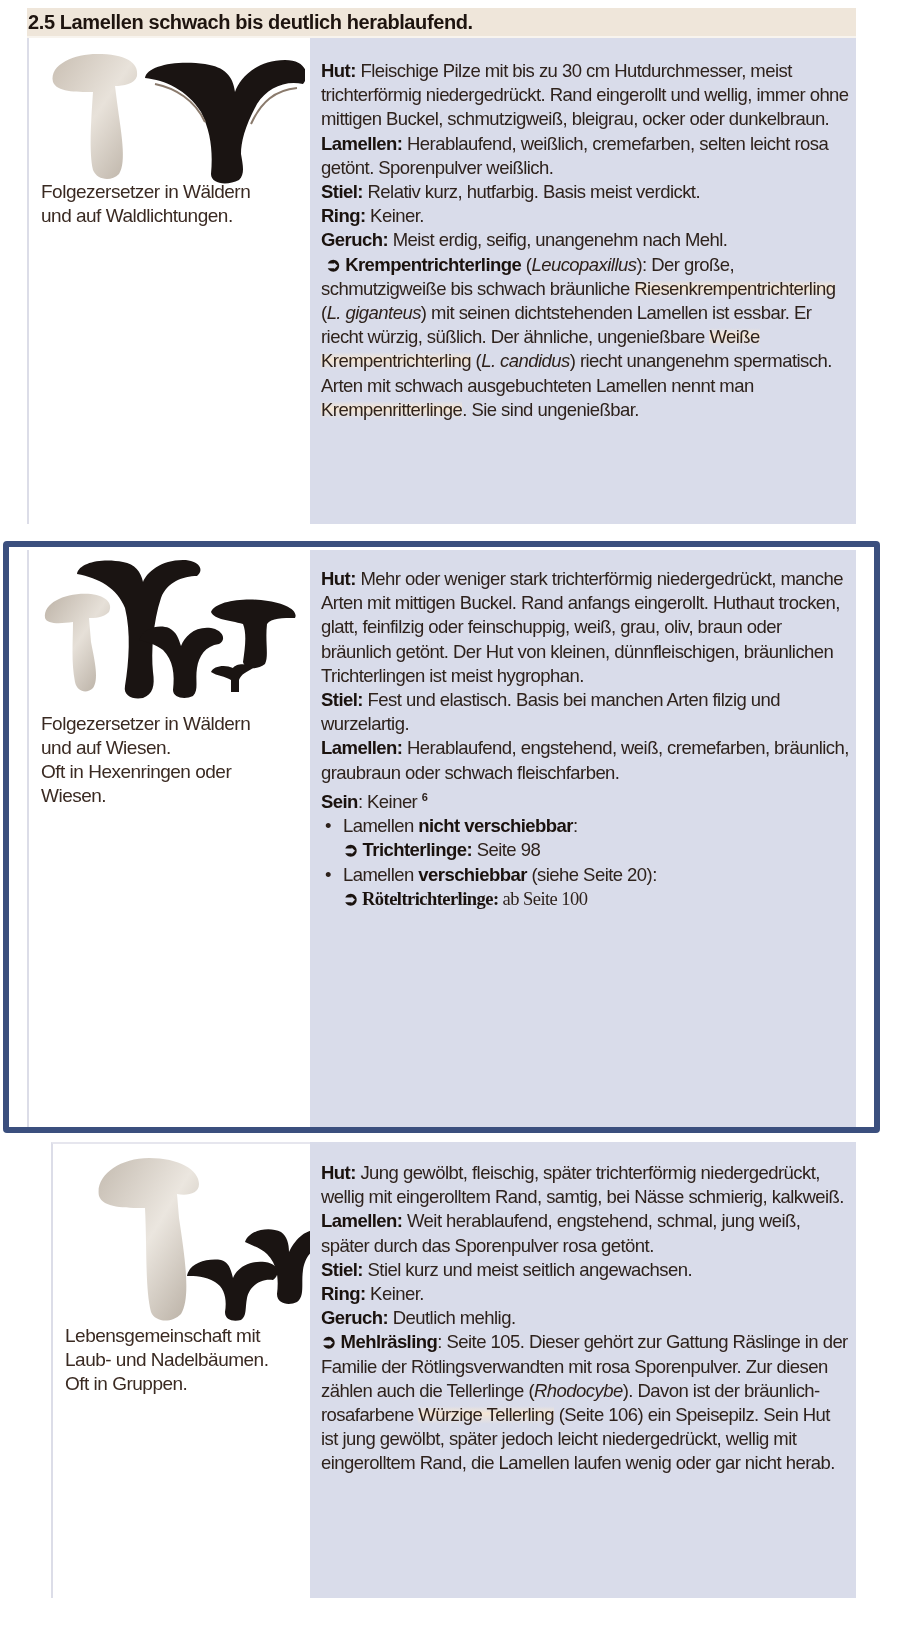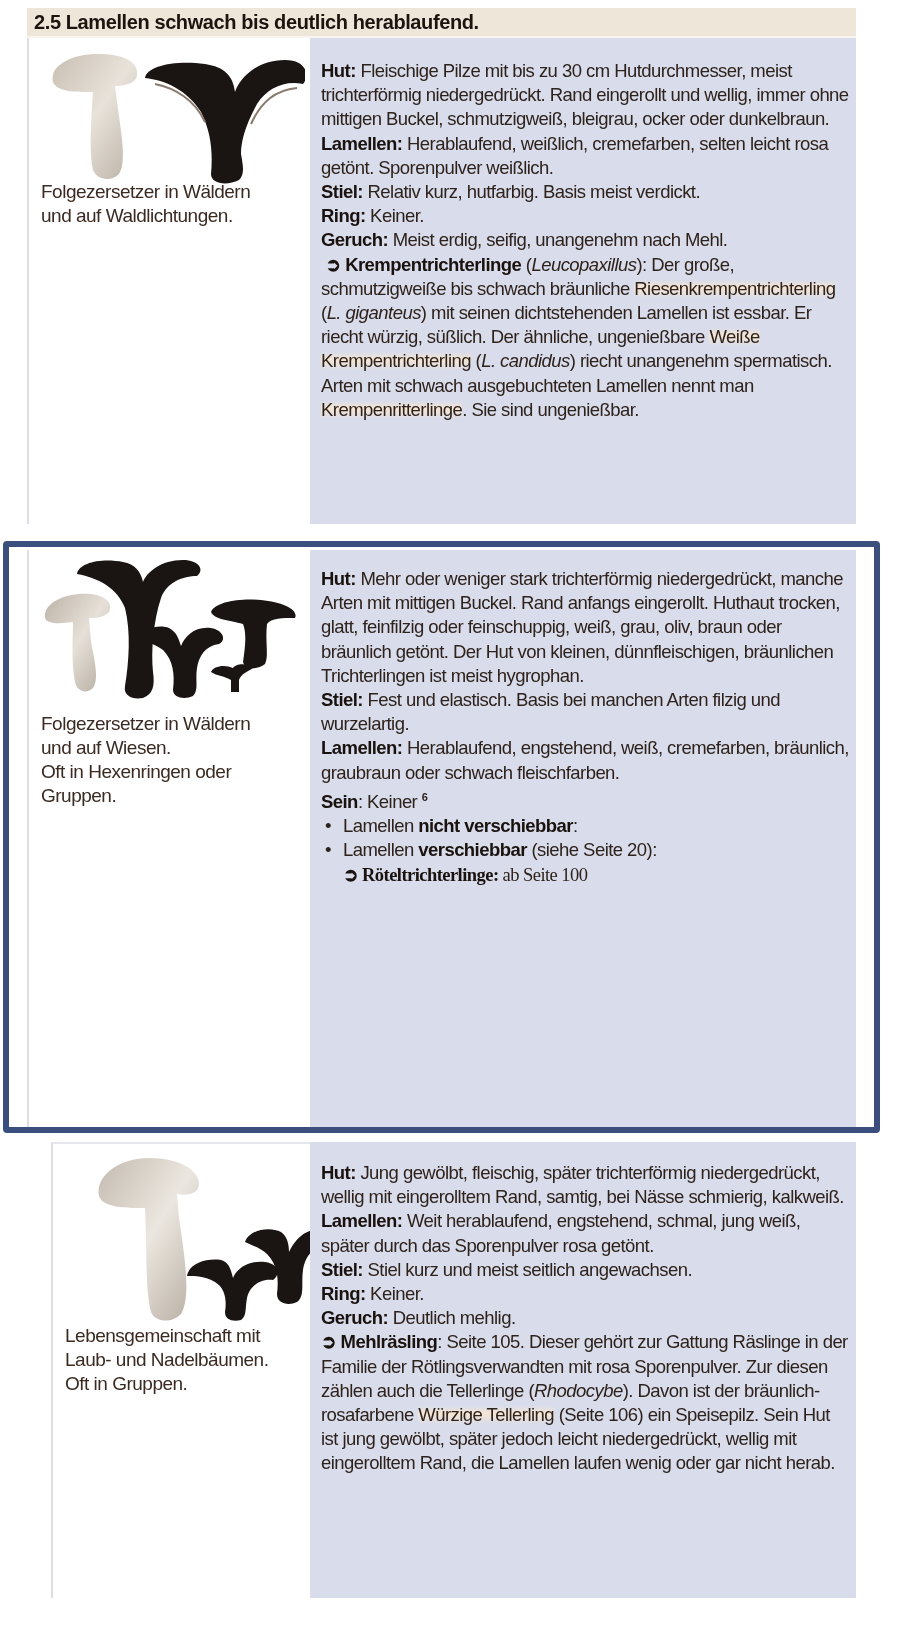--- a/index.html
+++ b/index.html
@@ -1,20 +1,20 @@
 <!DOCTYPE html>
 <html><head>
 <meta charset="utf-8">
 <style>
   html, body { margin:0; padding:0; background:#ffffff; }
   body { width:898px; height:1625px; position:relative; overflow:hidden;
          font-family:"Liberation Sans", sans-serif; color:#2a1e18; }
   .header { position:absolute; left:27px; top:8px; width:829px; height:28px;
             background:#efe6da; border-bottom:2px solid #f8f4ee; }
-  .header h1 { margin:0; padding:3px 0 0 7px; font-size:20px; font-weight:bold;
+  .header h1 { margin:0; padding:3px 0 0 1px; font-size:20px; font-weight:bold;
                letter-spacing:-0.4px; color:#1e140f; }
   .section { position:absolute; left:27px; width:829px; }
   .left { position:absolute; left:0; top:0; width:283px; height:100%; background:#ffffff;
           border-left:2px solid #dcdde8; box-sizing:border-box; }
   .right { position:absolute; left:283px; top:0; width:546px; height:100%; background:#d9dcea; }
   .art { position:absolute; }
   .habitat { position:absolute; left:12px; font-size:19px; line-height:24px; letter-spacing:-0.5px;
              color:#3a2a22; }
   .text { position:absolute; left:11px; top:4px; width:530px; font-size:18.5px; line-height:24.2px;
           letter-spacing:-0.55px; color:#2e221c;margin-top:17px; }
@@ -82,31 +82,32 @@
       <path d="M2 66 C 0 50, 24 40, 48 42 C 64 44, 70 52, 66 60 C 60 66, 52 66, 46 66 L 48 90 C 52 110, 56 128, 50 136 C 44 142, 34 140, 32 130 C 28 110, 30 90, 30 70 C 16 72, 4 72, 2 66 Z" fill="url(#pale2)"></path>
       <path d="M34 22 C 36 10, 60 6, 80 10 C 92 12, 98 20, 100 30 C 104 20, 118 8, 140 8 C 156 8, 162 18, 154 24 C 140 24, 124 30, 118 46 C 110 70, 108 100, 110 120 C 112 134, 110 142, 100 146 C 90 148, 80 144, 82 134 C 86 110, 88 80, 82 56 C 74 36, 56 26, 34 22 Z" fill="#1a1412"></path>
       <path d="M96 88 C 100 76, 116 72, 126 76 C 134 80, 136 88, 138 94 C 142 84, 152 74, 168 76 C 180 78, 184 88, 176 92 C 162 94, 156 104, 154 116 C 152 128, 156 138, 150 144 C 142 148, 130 146, 130 138 C 132 122, 130 108, 120 98 C 112 92, 104 90, 96 88 Z" fill="#1a1412"></path>
       <path d="M168 60 C 172 50, 196 46, 218 48 C 240 50, 256 58, 252 66 C 240 66, 228 66, 224 72 C 222 90, 226 104, 222 112 C 214 118, 202 118, 200 110 C 202 96, 204 82, 200 72 C 186 68, 172 68, 168 60 Z" fill="#1a1412"></path>
       <path d="M168 120 C 170 114, 182 112, 190 116 C 192 112, 204 110, 210 116 C 204 120, 198 122, 196 128 L 196 140 L 188 140 L 188 128 C 182 124, 174 124, 168 120 Z" fill="#1a1412"></path>
     </svg>
     <div class="habitat" style="top:162px;">
       <div>Folgezersetzer in Wäldern</div>
       <div>und auf Wiesen.</div>
       <div>Oft in Hexenringen oder</div>
-      <div>Gruppen.</div>
+      <div>Wiesen.</div>
     </div>
   </div>
   <div class="right">
     <div class="text" style="top:0;">
       <p><span class="lbl">Hut:</span> <span>Mehr oder weniger stark trichterförmig niedergedrückt, manche Arten mit mittigen Buckel. Rand anfangs eingerollt. Huthaut trocken, glatt, feinfilzig oder feinschuppig, weiß, grau, oliv, braun oder bräunlich getönt. Der Hut von kleinen, dünnfleischigen, bräunlichen Trichterlingen ist meist hygrophan.</span></p>
       <p><span class="lbl">Stiel:</span> <span>Fest und elastisch. Basis bei manchen Arten filzig und wurzelartig.</span></p>
       <p><span class="lbl">Lamellen:</span> <span>Herablaufend, engstehend, weiß, cremefarben, bräunlich, graubraun oder schwach fleischfarben.</span></p>
       <p><span class="lbl">Sein</span><span>: Keiner</span> <sup style="font-size:11px; font-weight:bold;">6</sup></p>
       <p class="bullet">
         <span class="dot">•</span><span>Lamellen </span><span class="lbl">nicht verschiebbar</span><span>:</span>
+        <span class="sub" style="padding-left:0;"><span class="arrow">➲</span> <span class="lbl">Trichterlinge:</span><span> Seite 98</span></span>
       </p>
       <p class="bullet">
         <span class="dot">•</span><span>Lamellen </span><span class="lbl">verschiebbar</span><span> (siehe Seite 20):</span>
         <span class="sub" style="padding-left:0;font-family:Liberation Serif, serif;"><span class="arrow">➲</span> <span class="lbl">Röteltrichterlinge:</span><span> ab Seite 100</span></span>
       </p>
     </div>
   </div>
 </div>
 <div class="highlight-frame"></div>
 

